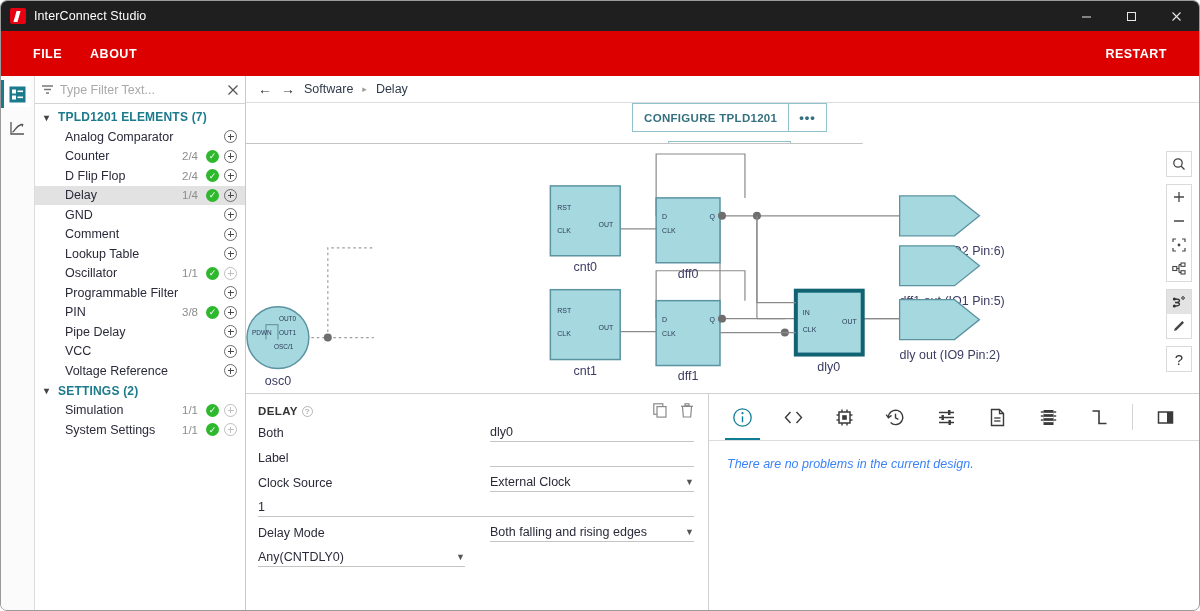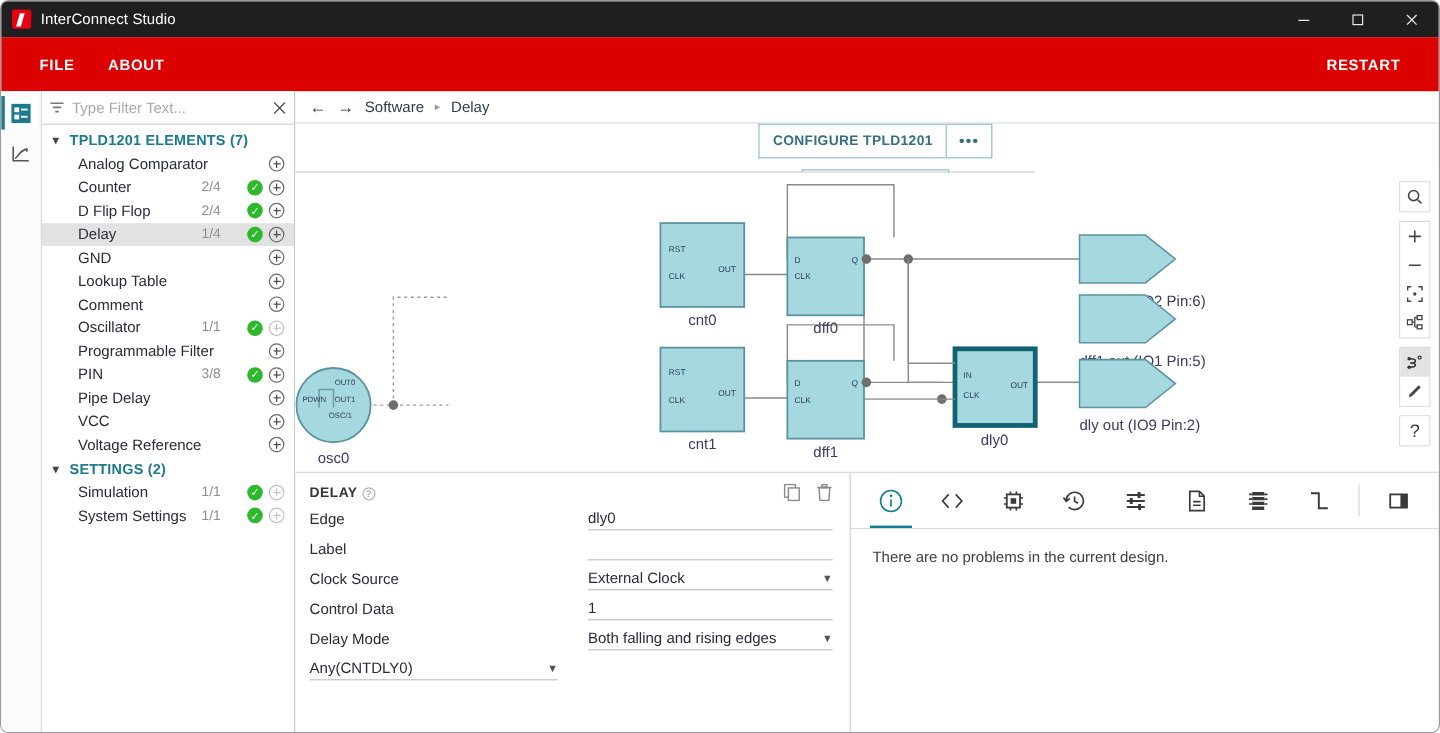--- a/index.html
+++ b/index.html
@@ -99,21 +99,21 @@
     font-weight: bold; font-size: 12px; letter-spacing: .2px;
   }
   .grp .chev { font-size: 10px; color: #444; width: 10px; }
   .row {
     display: flex; align-items: center;
     height: 19.5px; padding-left: 30px; padding-right: 8px;
     color: #2a2a3a;
   }
   .row.sel { background: #e2e2e2; }
   .row .nm { flex: 1; font-size: 12.5px; }
-  .row .cnt { color: #8d8d8d; font-size: 11.5px; margin-right: 22px; }
+  .row .cnt { color: #8d8d8d; font-size: 11.5px; margin-right: 8px; }
   .chk {
     width: 13px; height: 13px; border-radius: 50%;
     background: #2eb82e; color: #fff; font-size: 9px;
     display: flex; align-items: center; justify-content: center;
     margin-right: 5px; flex: none;
   }
   .chk.hidden { visibility: hidden; }
   .plus {
     width: 13px; height: 13px; border-radius: 50%;
     border: 1px solid #6b6b6b; color: #4a4a4a;
@@ -219,21 +219,21 @@
     width: 51px; height: 46px; display: flex;
     align-items: center; justify-content: center;
     color: #3a3a3a; position: relative;
   }
   .tab.active { color: #0f7d95; }
   .tab.active:after {
     content: ""; position: absolute; left: 8px; right: 8px; bottom: 0;
     height: 2.5px; background: #0f7d95;
   }
   .tabdiv { width: 1px; height: 26px; background: #d5d5d5; margin: 0 7px; }
-  .infobody { padding: 16px 18px; font-size: 12.5px; color: #404040; }
+  .infobody { padding: 16px 18px; font-size: 12.5px; color: #3b82f6; font-style: italic; }
 
   svg { display: block; }
 </style>
 </head>
 <body>
 
 <div id="app">
 
   <div class="titlebar">
     <div class="logo"></div>
@@ -332,27 +332,27 @@
             <span class="chk">✓</span>
             <span class="plus"></span>
           </div>
           <div class="row">
             <span class="nm">GND</span>
             <span class="cnt"></span>
             <span class="chk hidden">✓</span>
             <span class="plus"></span>
           </div>
           <div class="row">
-            <span class="nm">Lookup Table</span>
+            <span class="nm">Comment</span>
             <span class="cnt"></span>
             <span class="chk hidden">✓</span>
             <span class="plus"></span>
           </div>
           <div class="row">
-            <span class="nm">Comment</span>
+            <span class="nm">Lookup Table</span>
             <span class="cnt"></span>
             <span class="chk hidden">✓</span>
             <span class="plus"></span>
           </div>
           <div class="row">
             <span class="nm">Oscillator</span>
             <span class="cnt">1/1</span>
             <span class="chk">✓</span>
             <span class="plus dim"></span>
           </div>
@@ -604,40 +604,39 @@
             <span>
               <svg width="14" height="15" viewBox="0 0 14 15">
                 <path d="M2.5,3.5 L11.5,3.5 L10.7,14 L3.3,14 Z" fill="none" stroke="#8a8a8a" stroke-width="1.2"></path>
                 <line x1="1" y1="3.3" x2="13" y2="3.3" stroke="#8a8a8a" stroke-width="1.3"></line>
                 <rect x="5" y="0.8" width="4" height="2" fill="none" stroke="#8a8a8a" stroke-width="1.2"></rect>
               </svg>
             </span>
           </div>
           <div id="props-rows">
               <div class="prow">
-                <div class="lbl">Edge</div>
+                <div class="lbl">Both</div>
                 <div class="fld">
                   <span class="val">dly0</span>
                 </div>
               </div>
               <div class="prow">
                 <div class="lbl">Label</div>
                 <div class="fld">
                   <span class="val"></span>
                 </div>
               </div>
               <div class="prow">
                 <div class="lbl">Clock Source</div>
                 <div class="fld">
                   <span class="val">External Clock</span>
                   <span class="dd">▼</span>
                 </div>
               </div>
               <div class="prow">
-                <div class="lbl">Control Data</div>
                 <div class="fld">
                   <span class="val">1</span>
                 </div>
               </div>
               <div class="prow">
                 <div class="lbl">Delay Mode</div>
                 <div class="fld">
                   <span class="val">Both falling and rising edges</span>
                   <span class="dd">▼</span>
                 </div>

